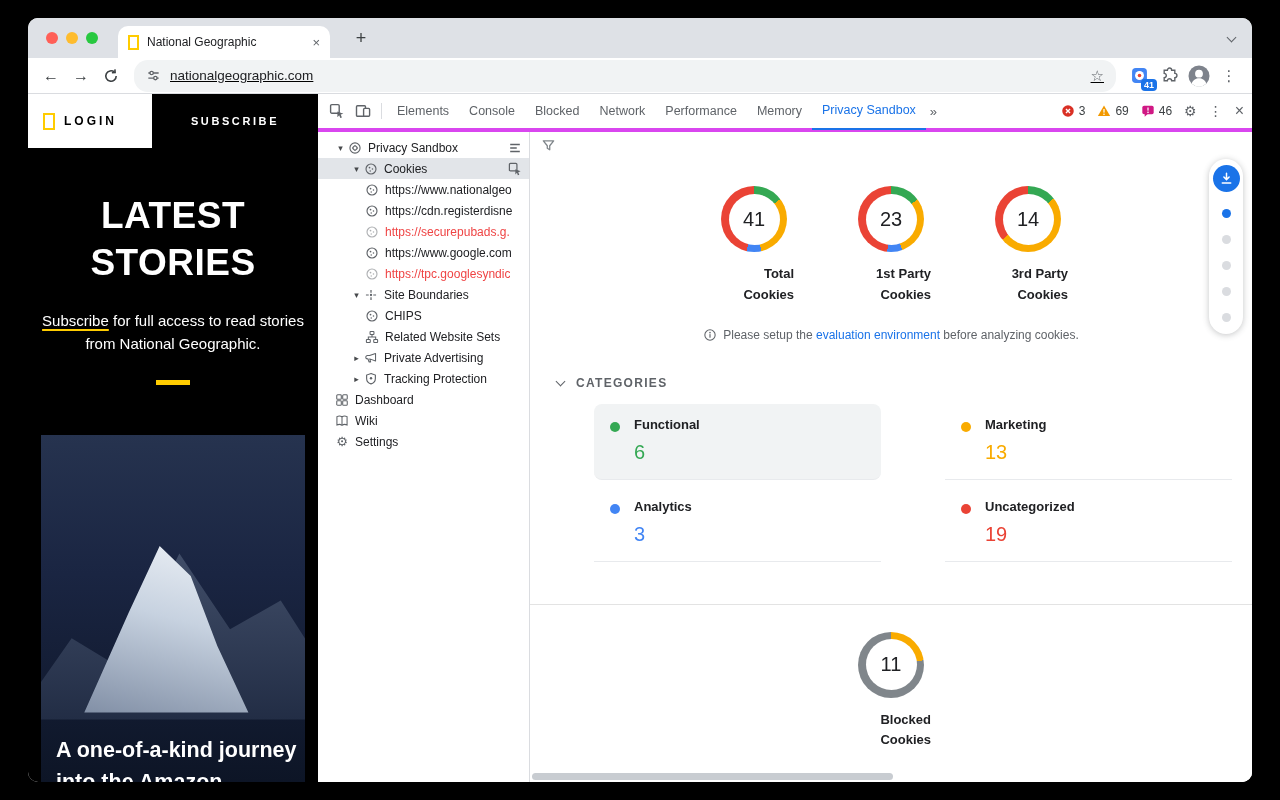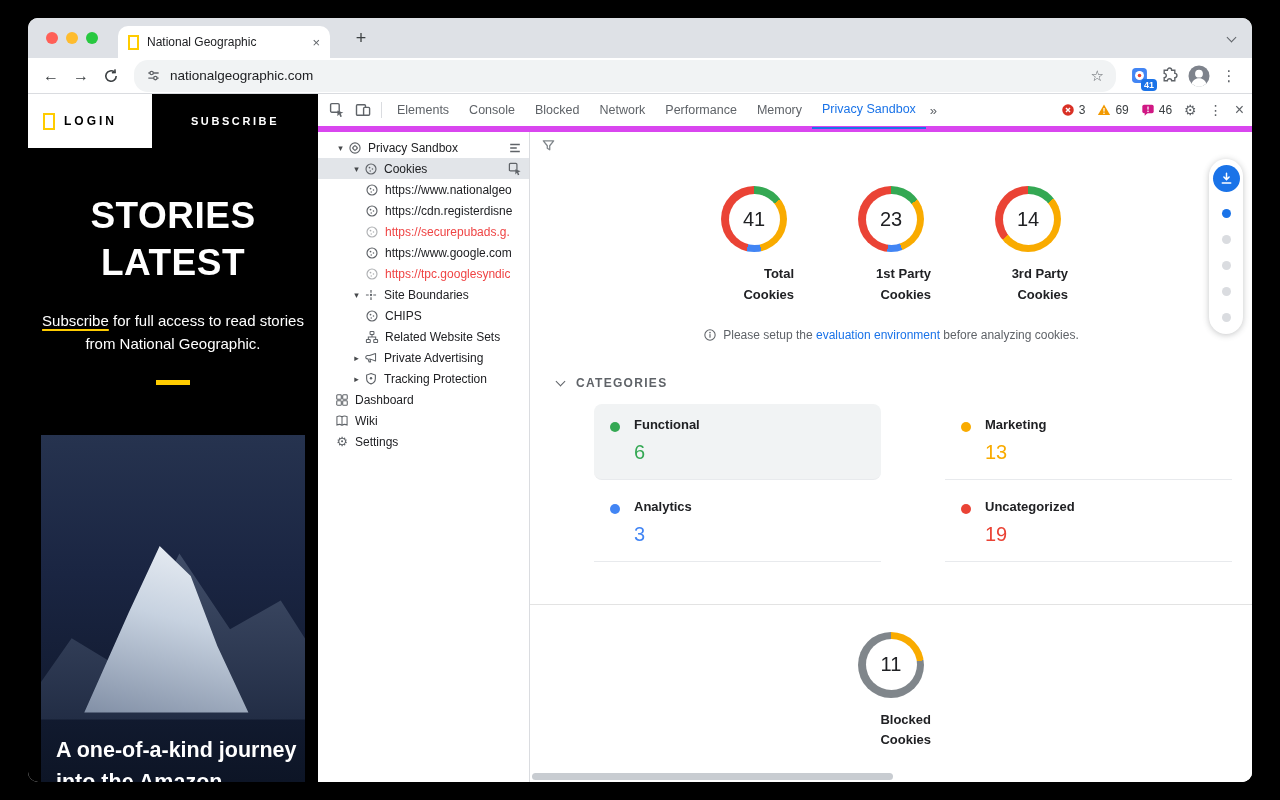--- a/index.html
+++ b/index.html
@@ -17,21 +17,21 @@
   .favicon { width:11px; height:15px; border:2.5px solid #ffcc00; flex:0 0 auto; }
   .tab-title { font-size:12px; color:#202124; flex:1; white-space:nowrap; overflow:hidden; }
   .tab-close { color:#5f6368; font-size:13px; line-height:1; }
   .newtab { position:absolute; left:322px; top:9px; width:22px; height:22px; color:#3c4043; font-size:18px; display:flex; align-items:center; justify-content:center; }
   .strip-chev { position:absolute; right:12px; top:12px; width:18px; height:18px; display:flex; align-items:center; justify-content:center; }
   .chev { display:inline-block; width:7px; height:7px; border-right:1.7px solid #5f6368; border-bottom:1.7px solid #5f6368; transform:rotate(45deg); margin-top:-3px; }
 
   
   .toolbar { height:36px; background:#fff; display:flex; align-items:center; gap:4px; padding:0 10px; border-bottom:1px solid #dadce0; }
   .nav-btn { width:26px; height:26px; display:flex; align-items:center; justify-content:center; font-size:16px; color:#3c4043; }
-  .urlpill { flex:1; height:32px; background:#f1f3f4; border-radius:14px; display:flex; align-items:center; gap:9px; padding:0 12px; margin:0 6px; }
+  .urlpill { flex:1; height:32px; background:#f1f3f4; border-radius:14px; display:flex; align-items:center; gap:9px; padding:0 12px; margin:0 6px;text-decoration:underline; }
   .url-text { flex:1; font-size:13.5px; color:#202124; white-space:nowrap; overflow:hidden; }
   .star { font-size:15px; color:#5f6368; }
   .ext-wrap { position:relative; width:26px; height:26px; display:flex; align-items:center; justify-content:center; }
   .badge { position:absolute; right:-5px; bottom:-2px; background:#1a73e8; color:#fff; font-size:9px; line-height:12px; padding:0 3px; border-radius:4px; font-weight:700; }
   .kebab { font-size:15px; color:#5f6368; }
 
   
   .content { display:flex; height:688px; }
 
   
@@ -46,21 +46,21 @@
   .promo { margin:22px auto 0; font-size:15px; line-height:1.55; width:264px; color:#fff; }
   .promo-link { text-decoration:underline; text-decoration-color:#ffcc00; text-decoration-thickness:2px; text-underline-offset:3px; color:#fff; }
   .yellow-bar { width:34px; height:5px; background:#ffcc00; margin:25px auto 0; }
   .photo { position:absolute; left:13px; right:13px; top:341px; bottom:0; overflow:hidden; background:linear-gradient(180deg,#26334f 0%,#1a2542 40%,#0d1526 100%); }
   .mtn-back { position:absolute; left:-10%; bottom:18%; width:120%; height:52%; background:linear-gradient(180deg,#43506b,#222d45); clip-path:polygon(0 100%,18% 55%,34% 72%,52% 8%,68% 50%,84% 34%,100% 78%,100% 100%); }
   .mtn-snow { position:absolute; left:8%; bottom:20%; width:84%; height:48%; background:linear-gradient(195deg,#f2f5f9 0%,#c7d2e0 45%,#7e8ca3 100%); clip-path:polygon(44% 0,58% 18%,70% 60%,84% 100%,10% 100%,30% 40%); }
   .caption { position:absolute; left:15px; right:8px; bottom:-16px; font-weight:700; font-size:21.5px; line-height:1.5; color:#fff; text-align:left; }
 
   
   .devtools { flex:1; display:flex; flex-direction:column; background:#fff; min-width:0; }
-  .dt-tabbar { height:38px; border-bottom:6px solid #d946ef; display:flex; align-items:center; padding:0 8px 0 6px; flex:0 0 38px; }
+  .dt-tabbar { height:38px; border-bottom:4px solid #d946ef; display:flex; align-items:center; padding:0 8px 0 6px; flex:0 0 38px; }
   .dt-icon-btn { width:26px; height:26px; display:flex; align-items:center; justify-content:center; flex:0 0 auto; }
   .dt-sep { width:1px; height:16px; background:#dadce0; margin:0 5px; flex:0 0 1px; }
   .dt-tab { padding:0 10px; height:38px; display:flex; align-items:center; font-size:12.5px; color:#5f6368; white-space:nowrap; }
   .dt-tab.active { color:#1a73e8; border-bottom:2.5px solid #1a73e8; }
   .more-tabs { color:#5f6368; font-size:13px; padding:0 4px; }
   .dt-status { margin-left:auto; display:flex; align-items:center; gap:12px; font-size:12px; color:#3c4043; }
   .status-group { display:flex; align-items:center; gap:4px; }
   .dt-gear { font-size:14px; color:#5f6368; }
   .dt-close { font-size:16px; color:#5f6368; }
 
@@ -175,22 +175,22 @@
       <div class="site">
         <div class="site-header">
           <div class="site-brand">
             <span class="ng-logo"></span>
             <span class="login">LOGIN</span>
           </div>
           <div class="subscribe">SUBSCRIBE</div>
         </div>
         <div class="site-body">
           <div class="headline">
+            <div>LATEST</div>
             <div>STORIES</div>
-            <div>LATEST</div>
           </div>
           <p class="promo"><span class="promo-link">Subscribe</span><span> for full access to read stories from National Geographic.</span></p>
           <div class="yellow-bar"></div>
         </div>
         <div class="photo">
           <div class="mtn-back"></div>
           <div class="mtn-snow"></div>
           <div class="caption">A one-of-a-kind journey into the Amazon</div>
         </div>
       </div>

